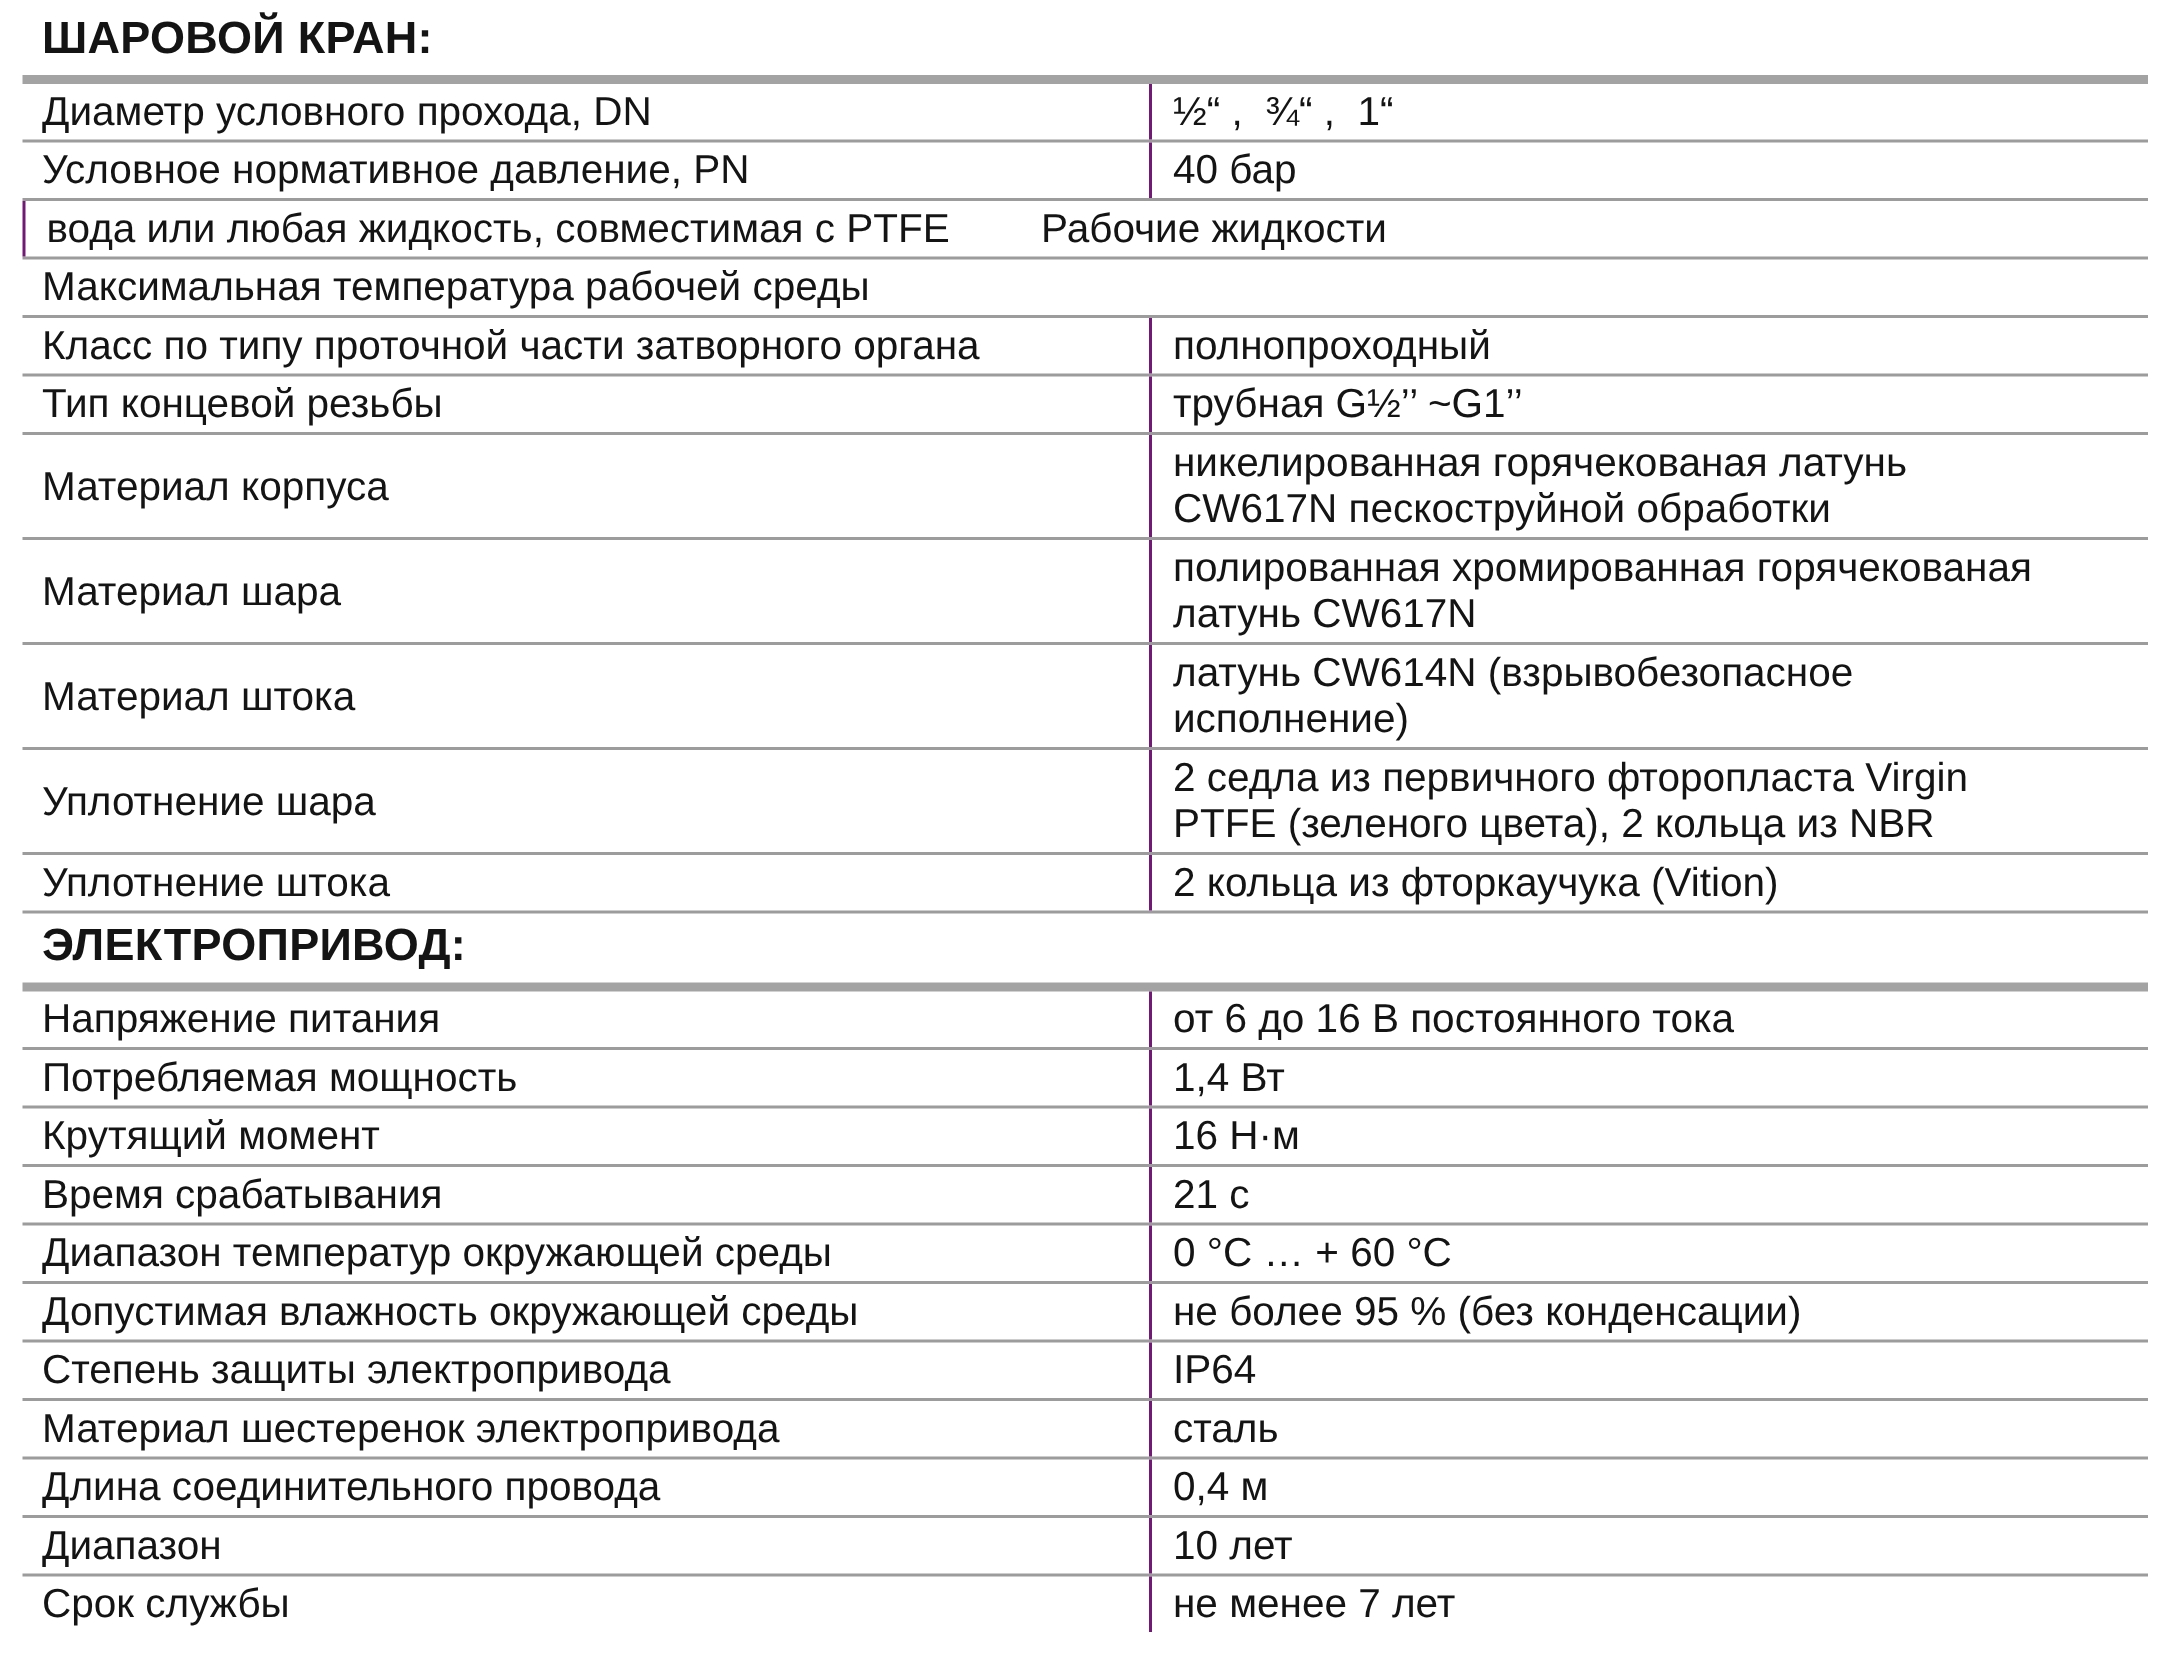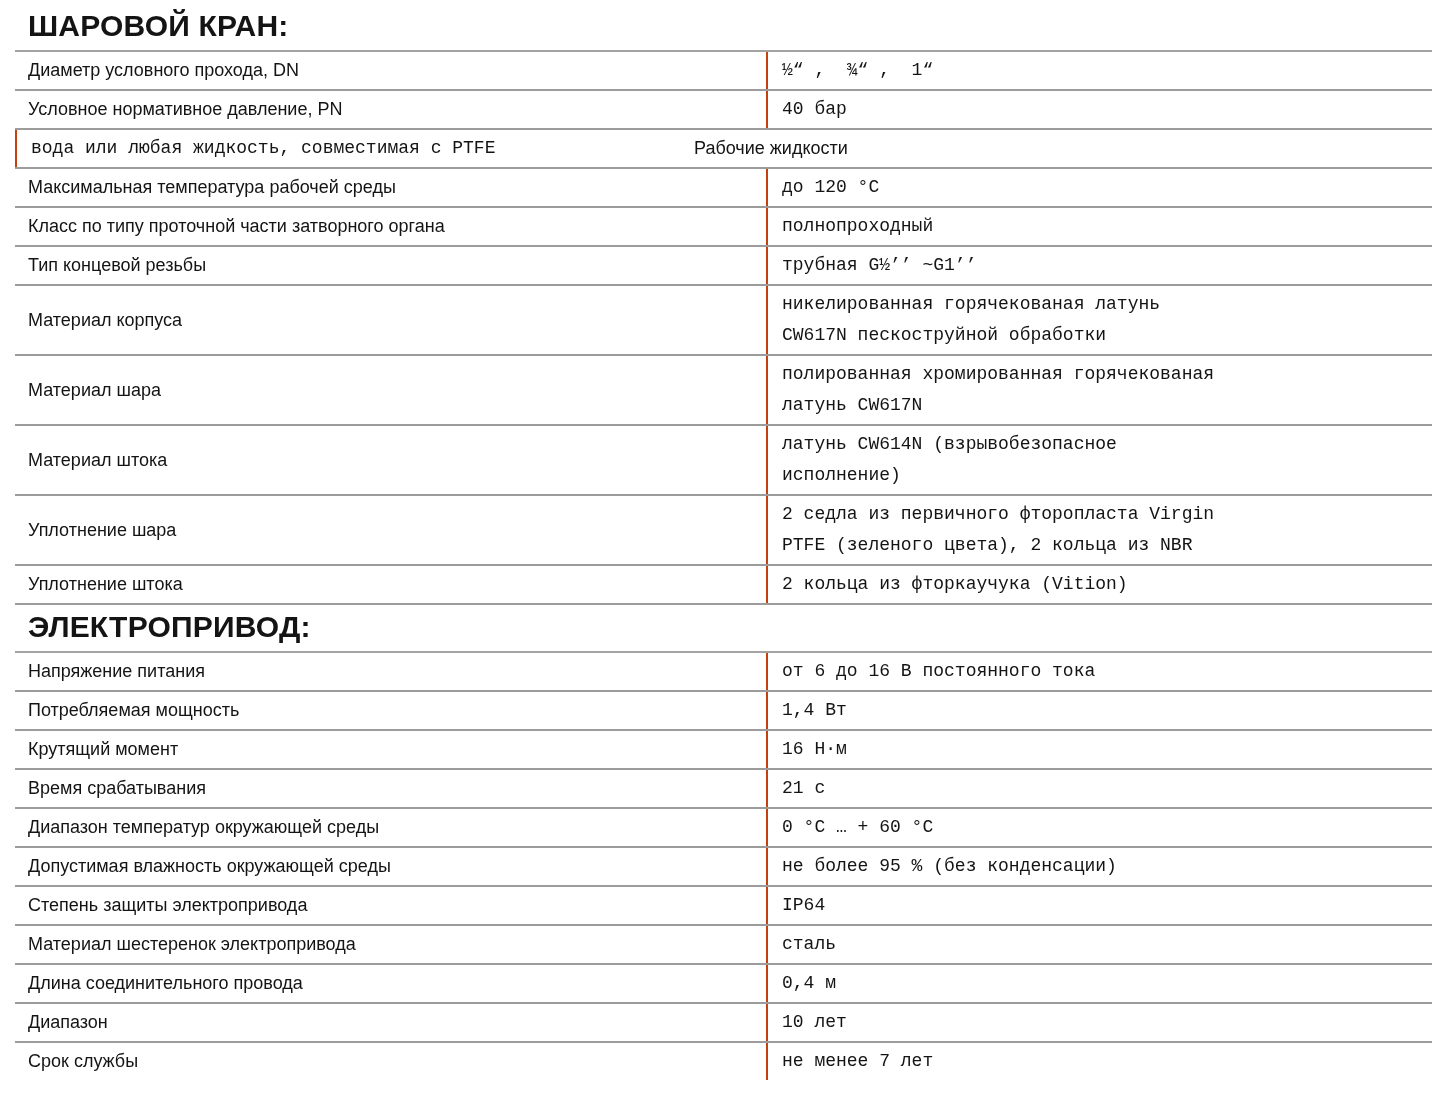--- a/index.html
+++ b/index.html
@@ -16,49 +16,48 @@
   }
   .spec-table {
     margin: 4px 4px 0 15px;
     width: 1417px;
   }
   .section-title {
     font-size: 30px;
     font-weight: 700;
     line-height: 34px;
     padding: 5px 0 7px 13px;
-    border-bottom: 2px solid #a3a3a3;
+    border-bottom: 6px solid #a3a3a3;
     letter-spacing: 0.2px;
   }
   .spec-row {
     display: flex;
     align-items: stretch;
     border-bottom: 2px solid #9c9c9c;
   }
   .spec-table > .spec-row:last-child {
     border-bottom: none;
   }
   .cell {
     display: flex;
     align-items: center;
-    font-size: 18px;
+    font-size: 27px;
     line-height: 31px;
     box-sizing: border-box;
     padding: 3px 6px 3px 13px;
   }
   .cell.label {
     width: 751px;
     flex: 0 0 751px;
   }
   .cell.value {
     flex: 1 1 auto;
-    border-left: 2px solid #c2410c;
+    border-left: 2px solid #701a75;
     padding-left: 14px;
     white-space: pre-wrap;
-    font-family: Liberation Mono, monospace;
   }
 </style>
 </head>
 <body>
 
 <div class="spec-table">
     <div class="section-title">ШАРОВОЙ КРАН:</div>
     <div class="spec-row">
       <div class="cell label">Диаметр условного прохода, DN</div>
       <div class="cell value">½“ ,  ¾“ ,  1“</div>
@@ -66,21 +65,20 @@
     <div class="spec-row">
       <div class="cell label">Условное нормативное давление, PN</div>
       <div class="cell value">40 бар</div>
     </div>
     <div class="spec-row">
       <div class="cell value">вода или любая жидкость, совместимая с PTFE</div>
       <div class="cell label">Рабочие жидкости</div>
     </div>
     <div class="spec-row">
       <div class="cell label">Максимальная температура рабочей среды</div>
-      <div class="cell value">до 120 °C</div>
     </div>
     <div class="spec-row">
       <div class="cell label">Класс по типу проточной части затворного органа</div>
       <div class="cell value">полнопроходный</div>
     </div>
     <div class="spec-row">
       <div class="cell label">Тип концевой резьбы</div>
       <div class="cell value">трубная G½’’ ~G1’’</div>
     </div>
     <div class="spec-row">

